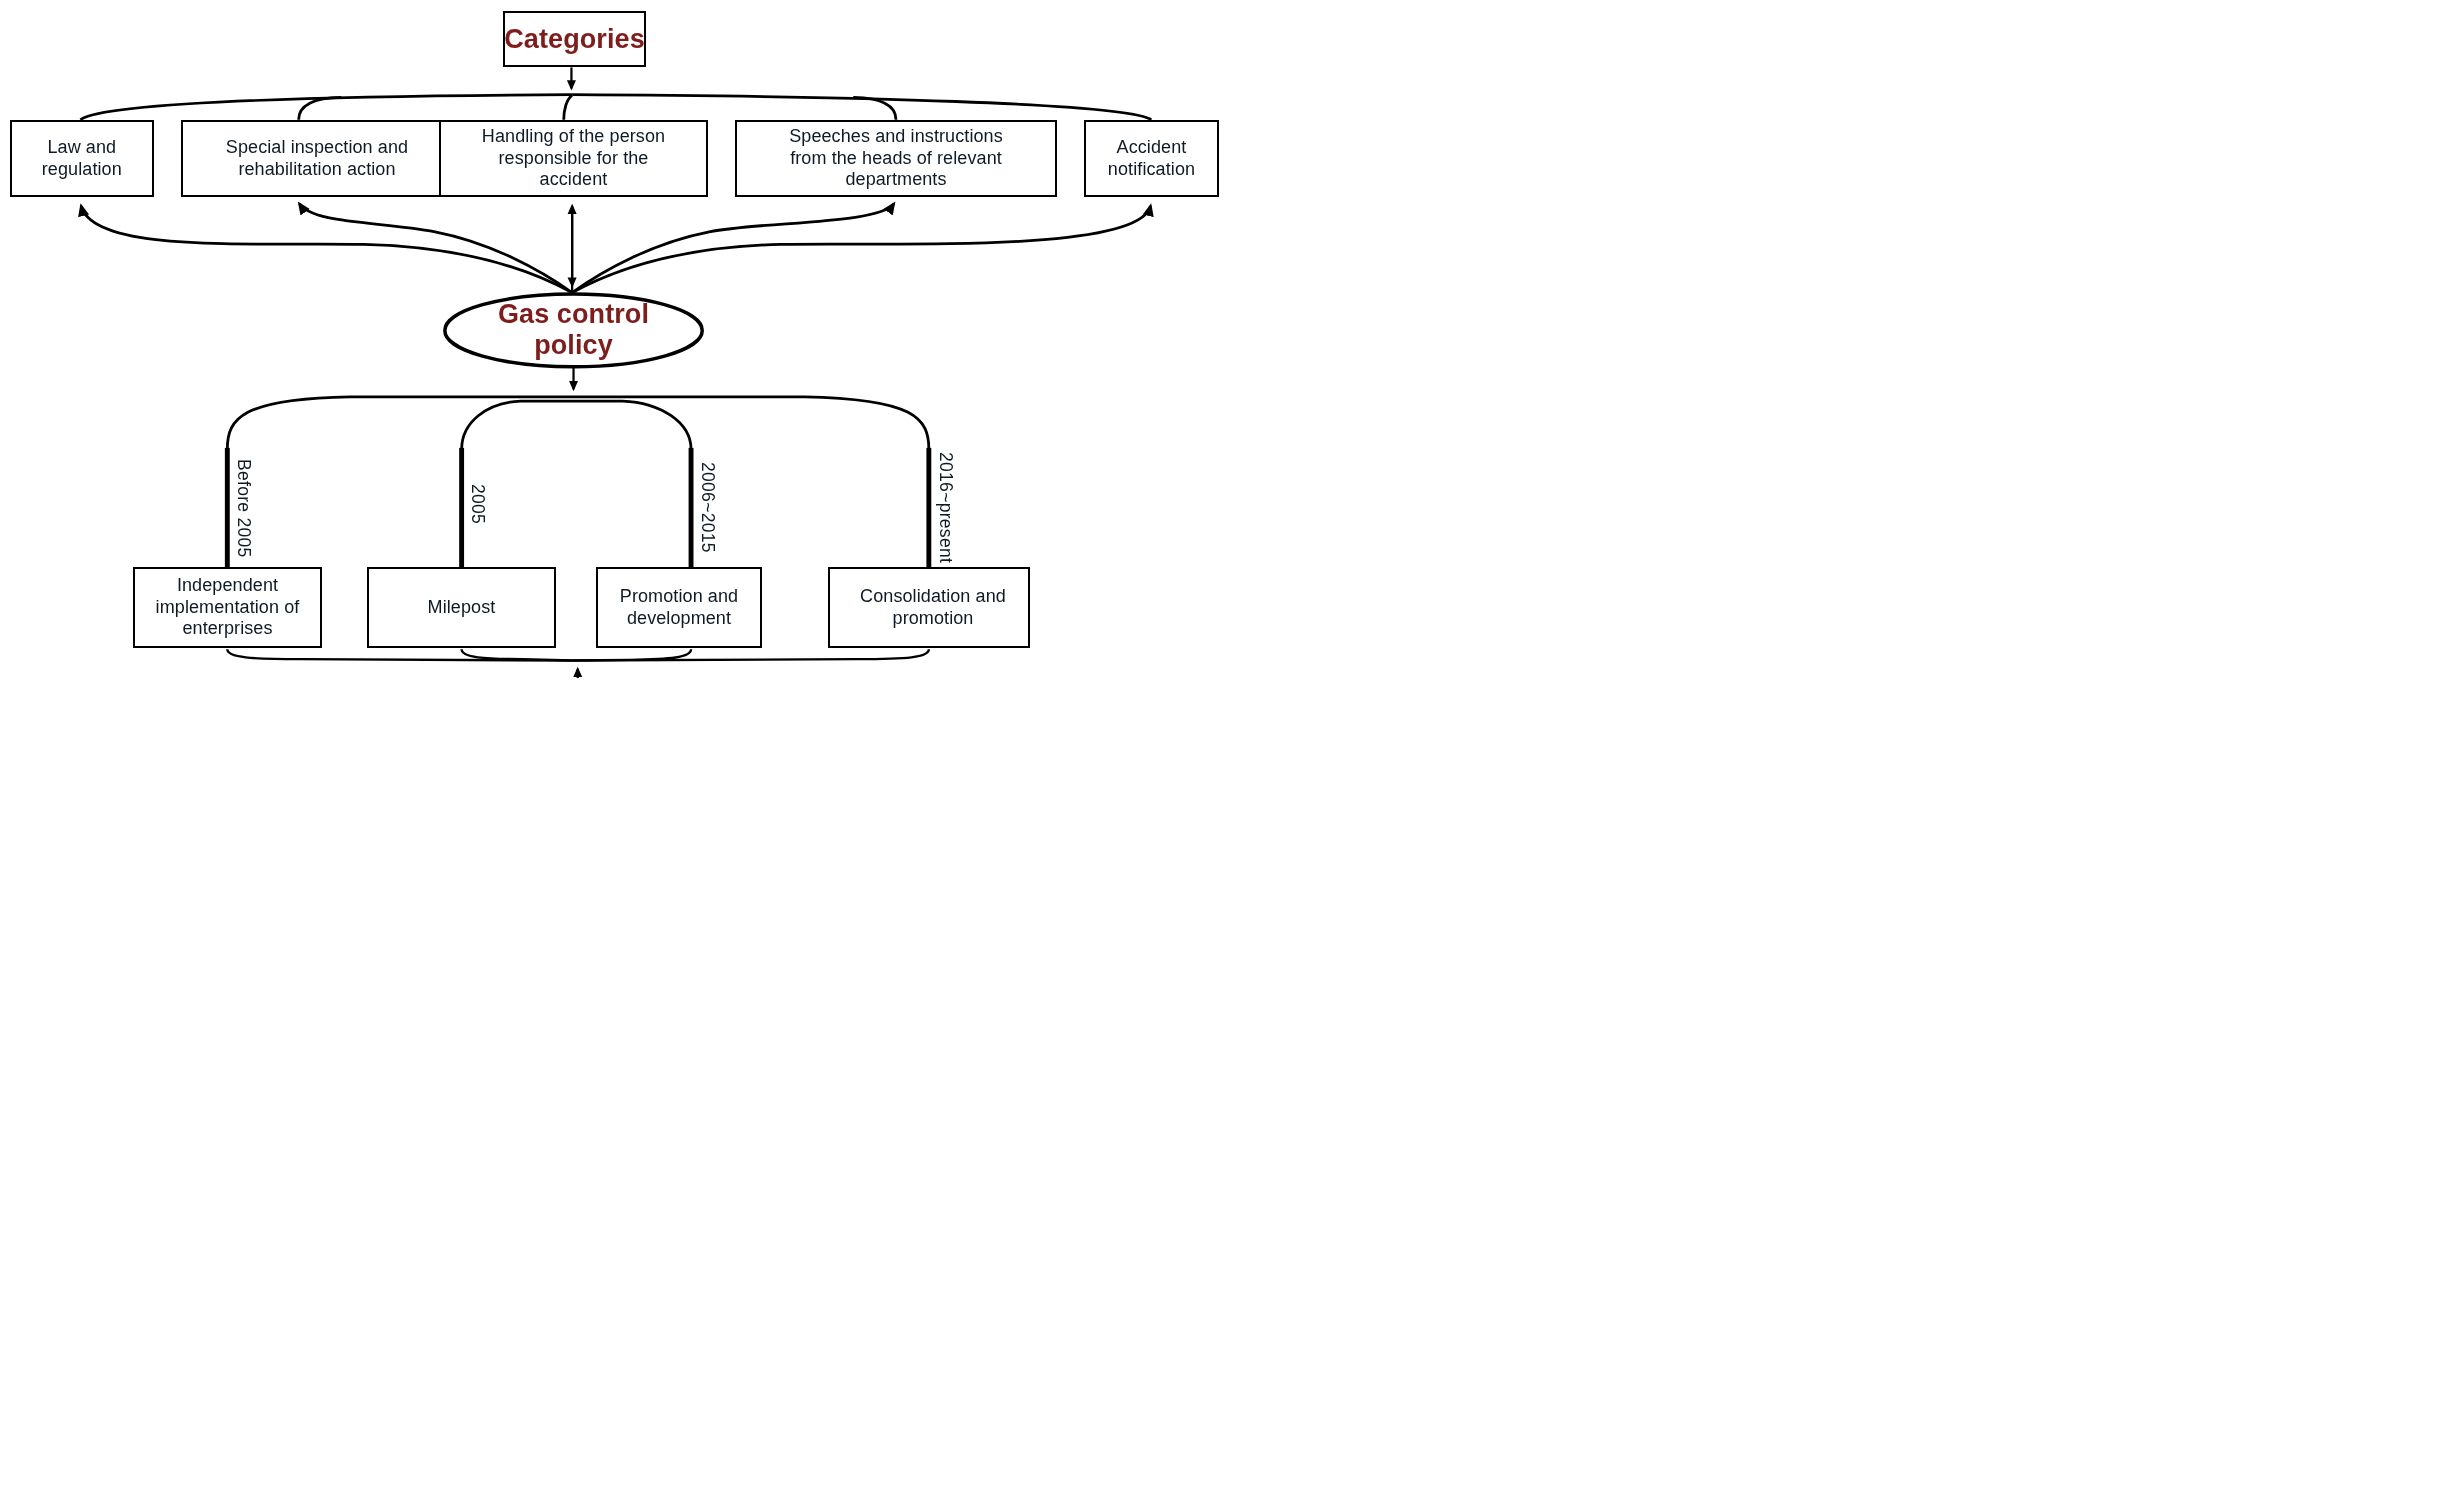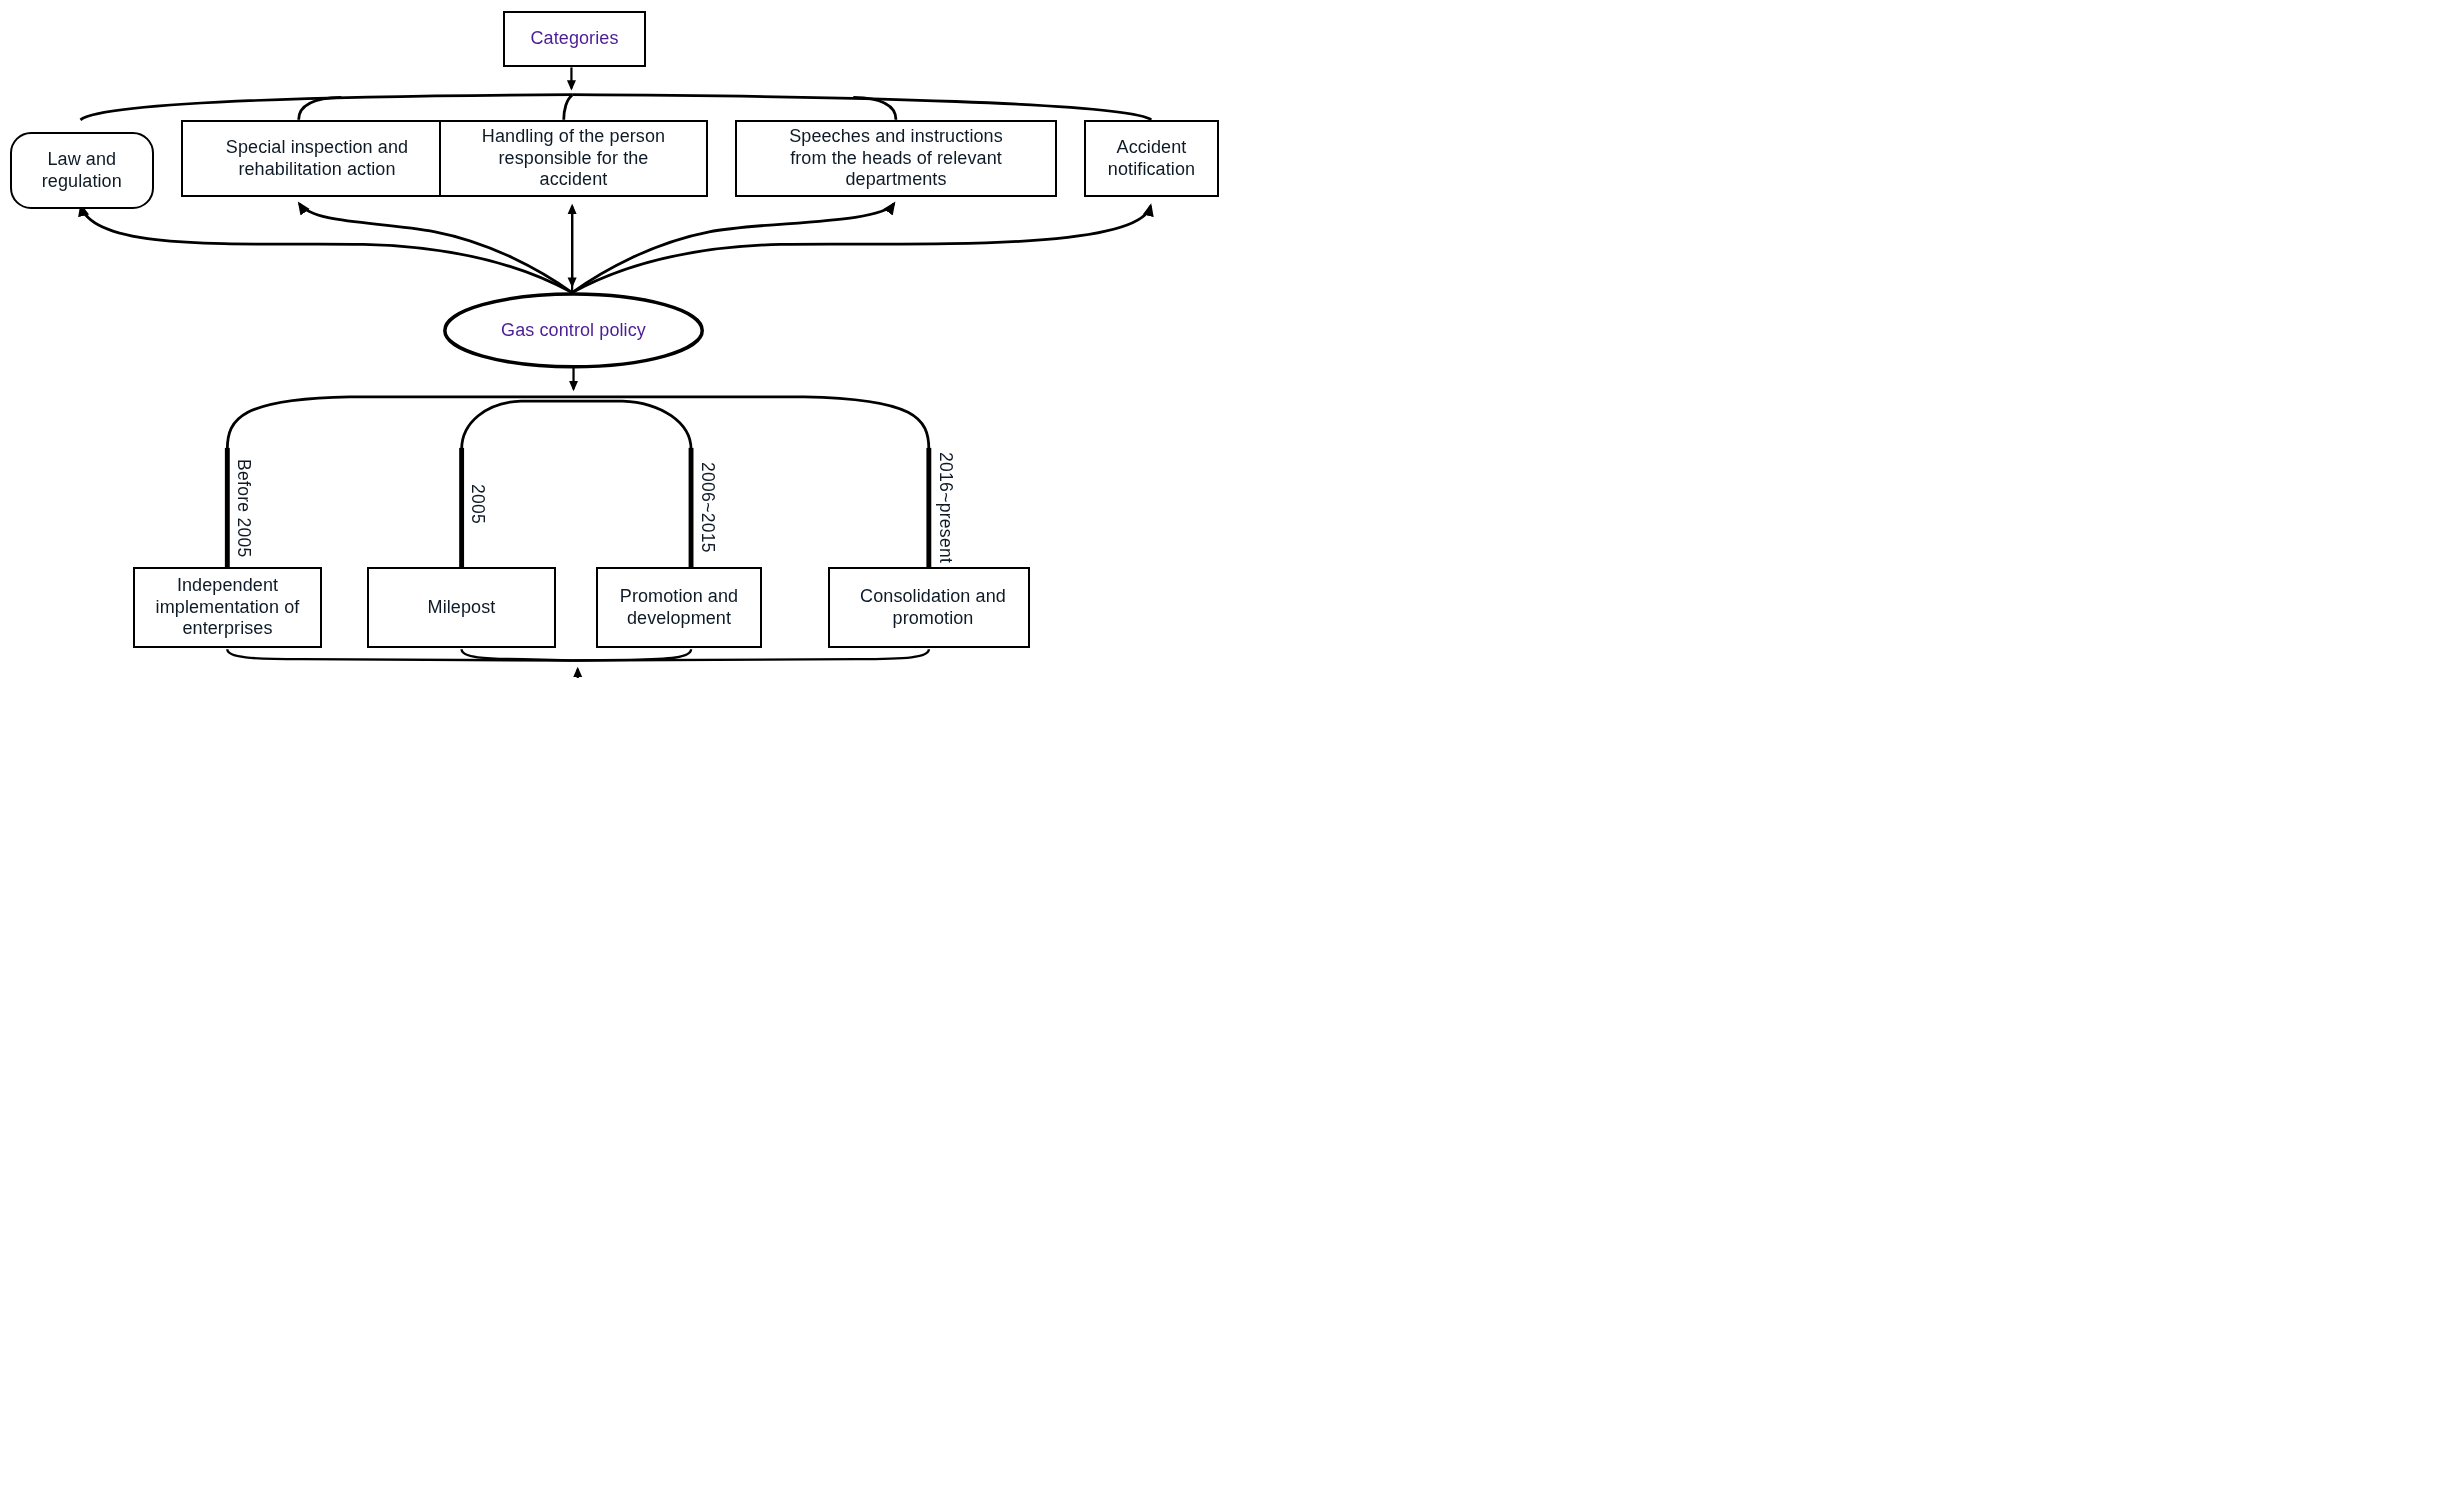--- a/index.html
+++ b/index.html
@@ -17,21 +17,21 @@
     background:#ffffff;
     border:2.8px solid #000000;
     display:flex;align-items:center;justify-content:center;
     text-align:center;
     white-space:pre-line;
     color:#0e1a26;
     font-size:18px;line-height:1.22;
     letter-spacing:0.1px;
   }
   .hub{
-    font-weight:normal;color:#4c1d95;font-size:18px;letter-spacing:0.1px;
+    font-weight:bold;color:#7f1d1d;font-size:27px;letter-spacing:0.1px;
   }
   .ellipse-label{
     position:absolute;z-index:3;
     display:flex;align-items:center;justify-content:center;
     text-align:center;background:transparent;border:none;
   }
   .tl-label{
     position:absolute;z-index:2;
     transform:rotate(90deg);
     transform-origin:0 0;
@@ -91,21 +91,21 @@
       <path d="M 325,928 C 325,940 360,942 430,942 L 818,944"></path>
       <path d="M 660,928 C 660,940 692,942 748,942 L 818,944"></path>
       <path d="M 988,928 C 988,940 958,942 900,943 L 818,944"></path>
       <path d="M 1328,928 C 1328,940 1296,942 1225,942 L 818,944"></path>
     </g>
     <path d="M 826,969 L 826,956" fill="none" stroke="#000000" stroke-width="3.2" marker-end="url(#ah)"></path>
   </svg>
 
   <div class="node hub" style="left:503px;top:11.2px;width:143px;height:56px;">Categories</div>
 
-  <div class="node" style="left:9.8px;top:132px;width:144px;height:77px;border-radius:21px;">Law and
+  <div class="node" style="left:9.8px;top:120px;width:144px;height:77px;">Law and
 regulation</div>
   <div class="node" style="left:181px;top:120px;width:272px;height:77px;">Special inspection and
 rehabilitation action</div>
   <div class="node" style="left:439px;top:120px;width:269px;height:77px;">Handling of the person
 responsible for the
 accident</div>
   <div class="node" style="left:735px;top:120px;width:322px;height:77px;">Speeches and instructions
 from the heads of relevant
 departments</div>
   <div class="node" style="left:1084px;top:120px;width:135px;height:77px;">Accident

